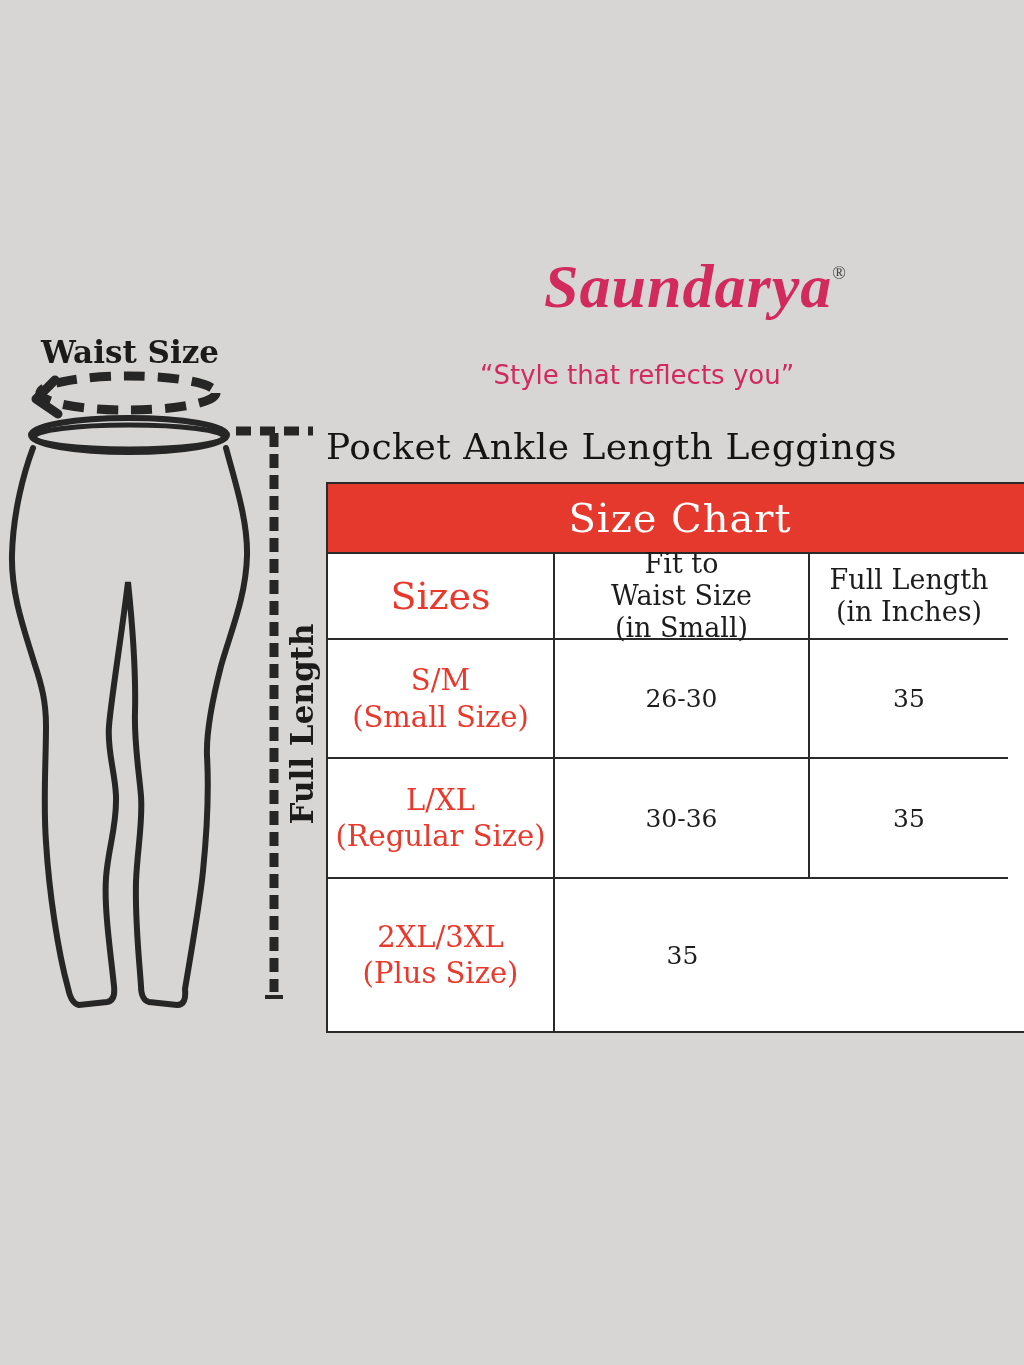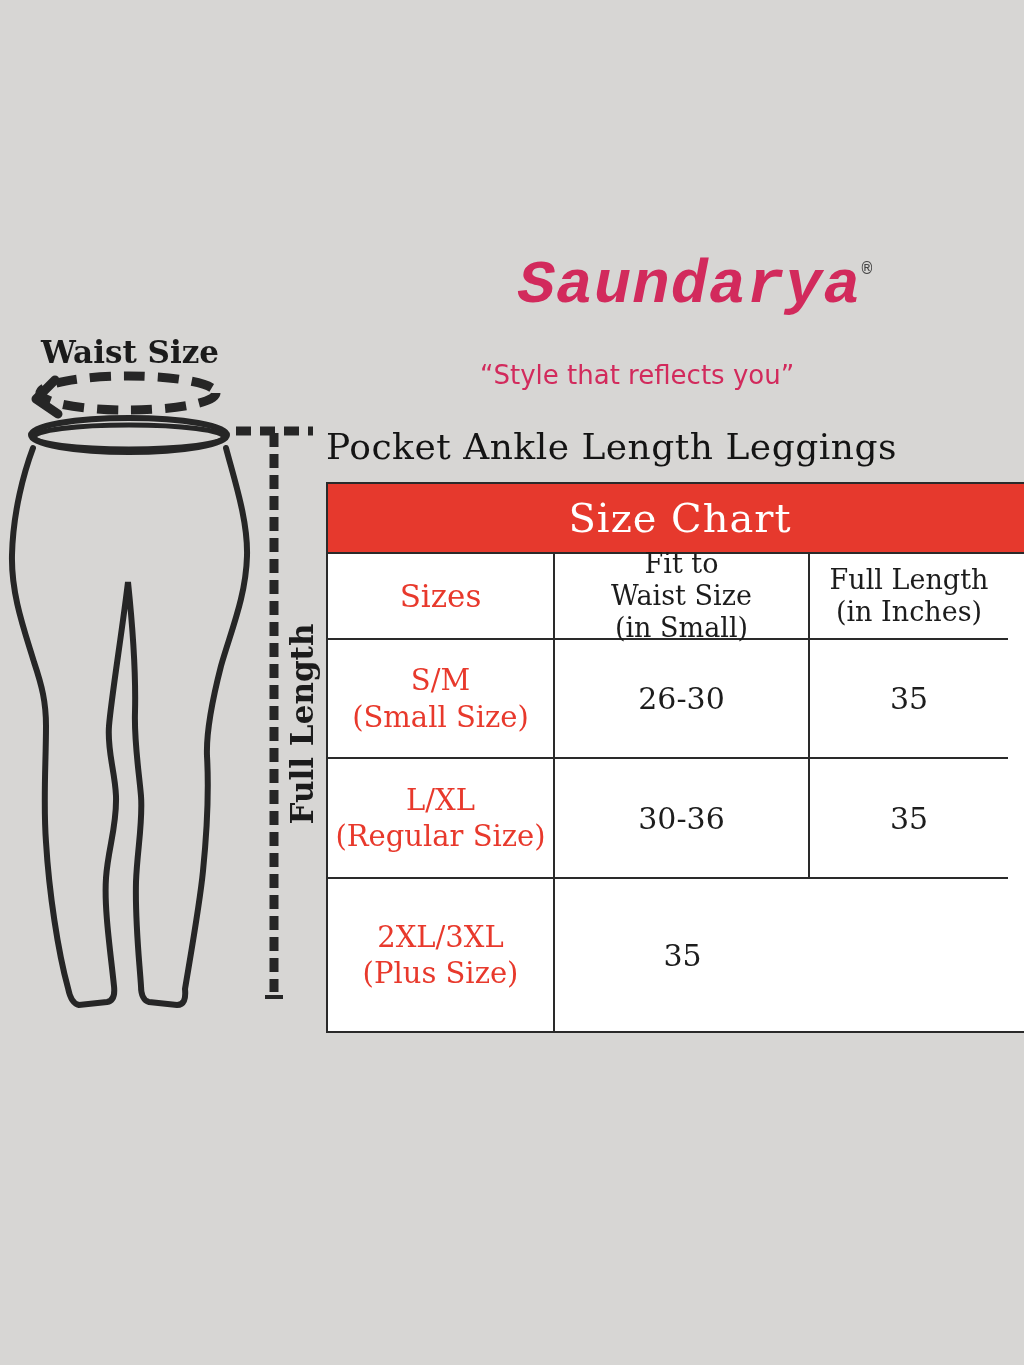--- a/index.html
+++ b/index.html
@@ -5,21 +5,21 @@
   html,body { margin:0; padding:0; background:#b9b9b7; }
   .canvas {
     position:relative; width:1024px; height:1365px; margin:0 auto;
     background:#d7d6d4; overflow:hidden;
     font-family:"DejaVu Serif", serif; color:#1c1c1c;
   }
 
   
   .brand { position:absolute; left:500px; top:252px; width:390px; text-align:center; }
   .brand-name {
-    font-family:Liberation Mono, monospace; font-style:italic; font-weight:700;
+    font-family:Liberation Serif, serif; font-style:italic; font-weight:700;
     font-size:62px; color:#d22a5c; letter-spacing:1px; line-height:1.1;
   }
   .brand-reg { font-size:18px; font-style:normal; font-weight:400; color:#444;
     vertical-align:28px; letter-spacing:0; }
   .tagline {
     position:absolute; left:480px; top:360px; width:380px; text-align:left;
     font-family:"DejaVu Sans", sans-serif; font-size:26px; color:#d22a5c;
   }
 
   
@@ -41,22 +41,22 @@
   .grid { display:grid; grid-template-columns:227px 255px 198px;
           grid-template-rows:86px 119px 120px 152px; }
   .cell {
     display:flex; flex-direction:column; align-items:center; justify-content:center;
     border-right:2px solid #2a2a2a; border-bottom:2px solid #2a2a2a;
     box-sizing:border-box; text-align:center;
   }
   .cell.last-col { border-right:none; }
   .cell.last-row { border-bottom:none; }
   .hdr { font-size:27px; line-height:1.18; white-space:pre-line; color:#1c1c1c; }
-  .hdr-sizes { font-size:31px; color:#e8392c; }
-  .val { font-size:30px; color:#1d1d1d; }
+  .hdr-sizes { font-size:38px; color:#e8392c; }
+  .val { font-size:25px; color:#1d1d1d; }
   .size-name { font-size:29px; color:#e8392c; line-height:1.25; }
   .size-note { font-size:29px; color:#e8392c; line-height:1.25; }
 
   
   .diagram-svg { position:absolute; left:0; top:330px; }
   .waist-label {
     position:absolute; left:30px; top:334px; width:200px; text-align:center;
     font-size:31px; font-weight:600; color:#1b1b1b;
   }
   .length-label {

